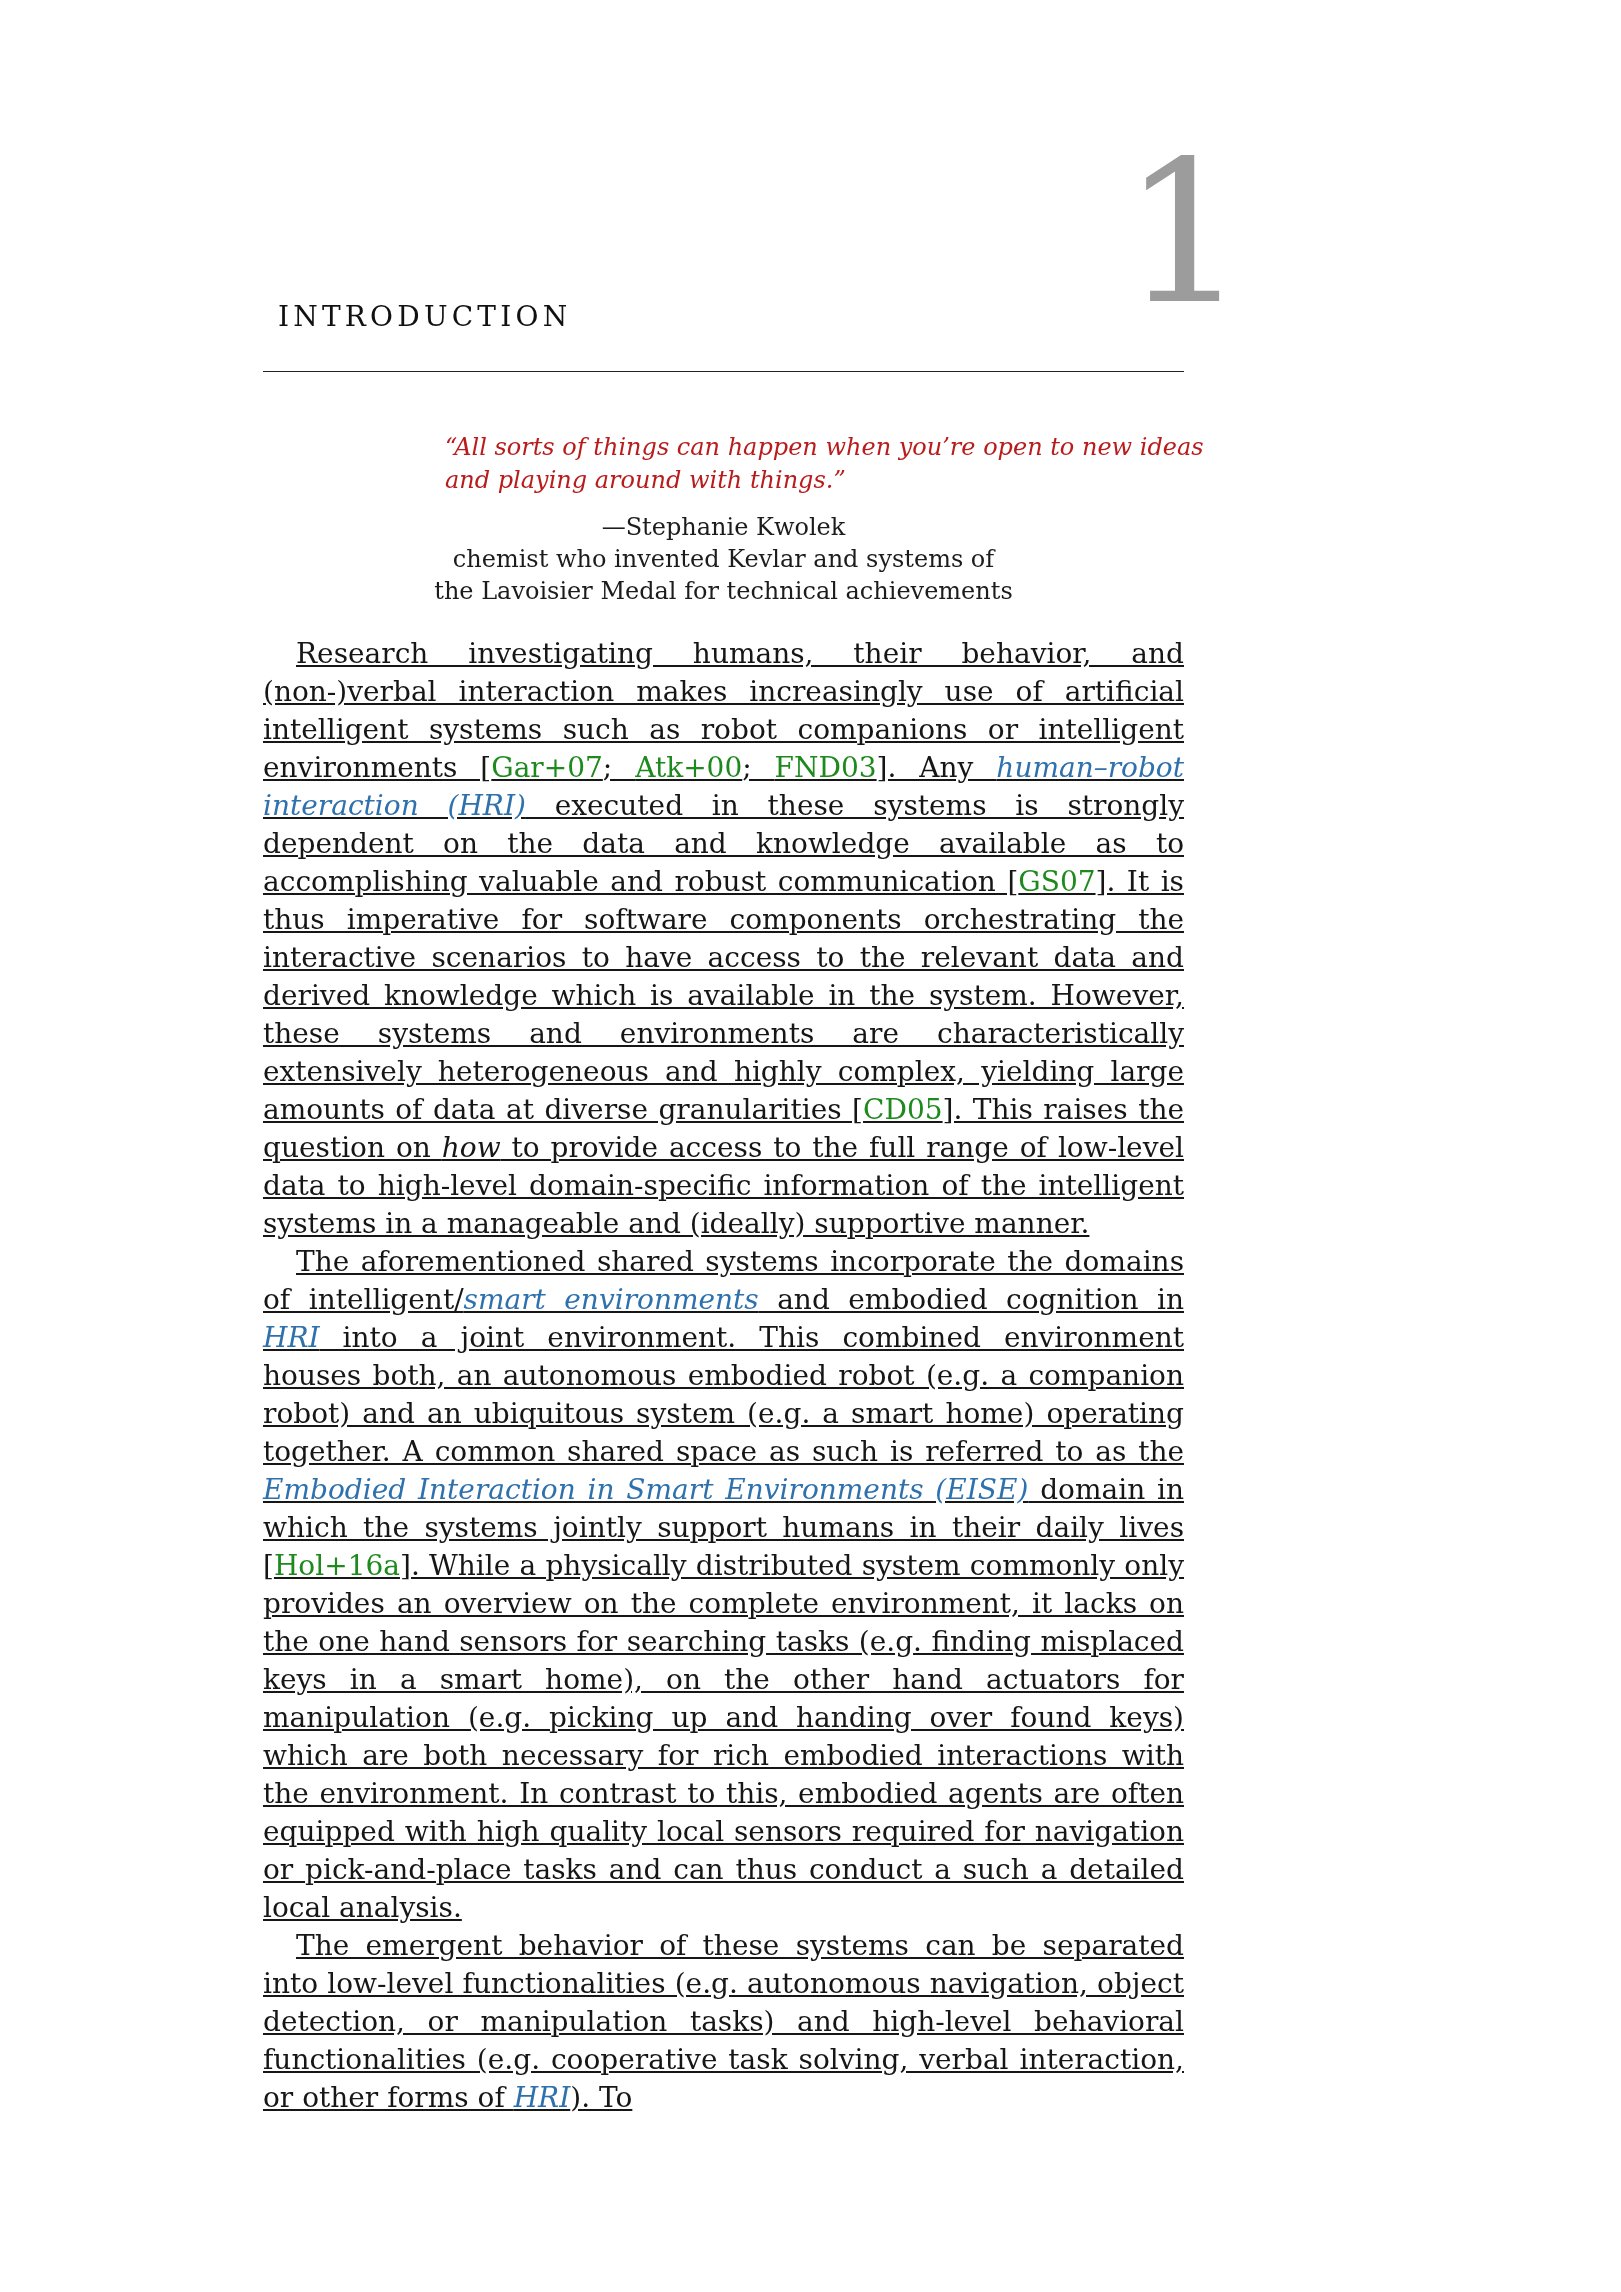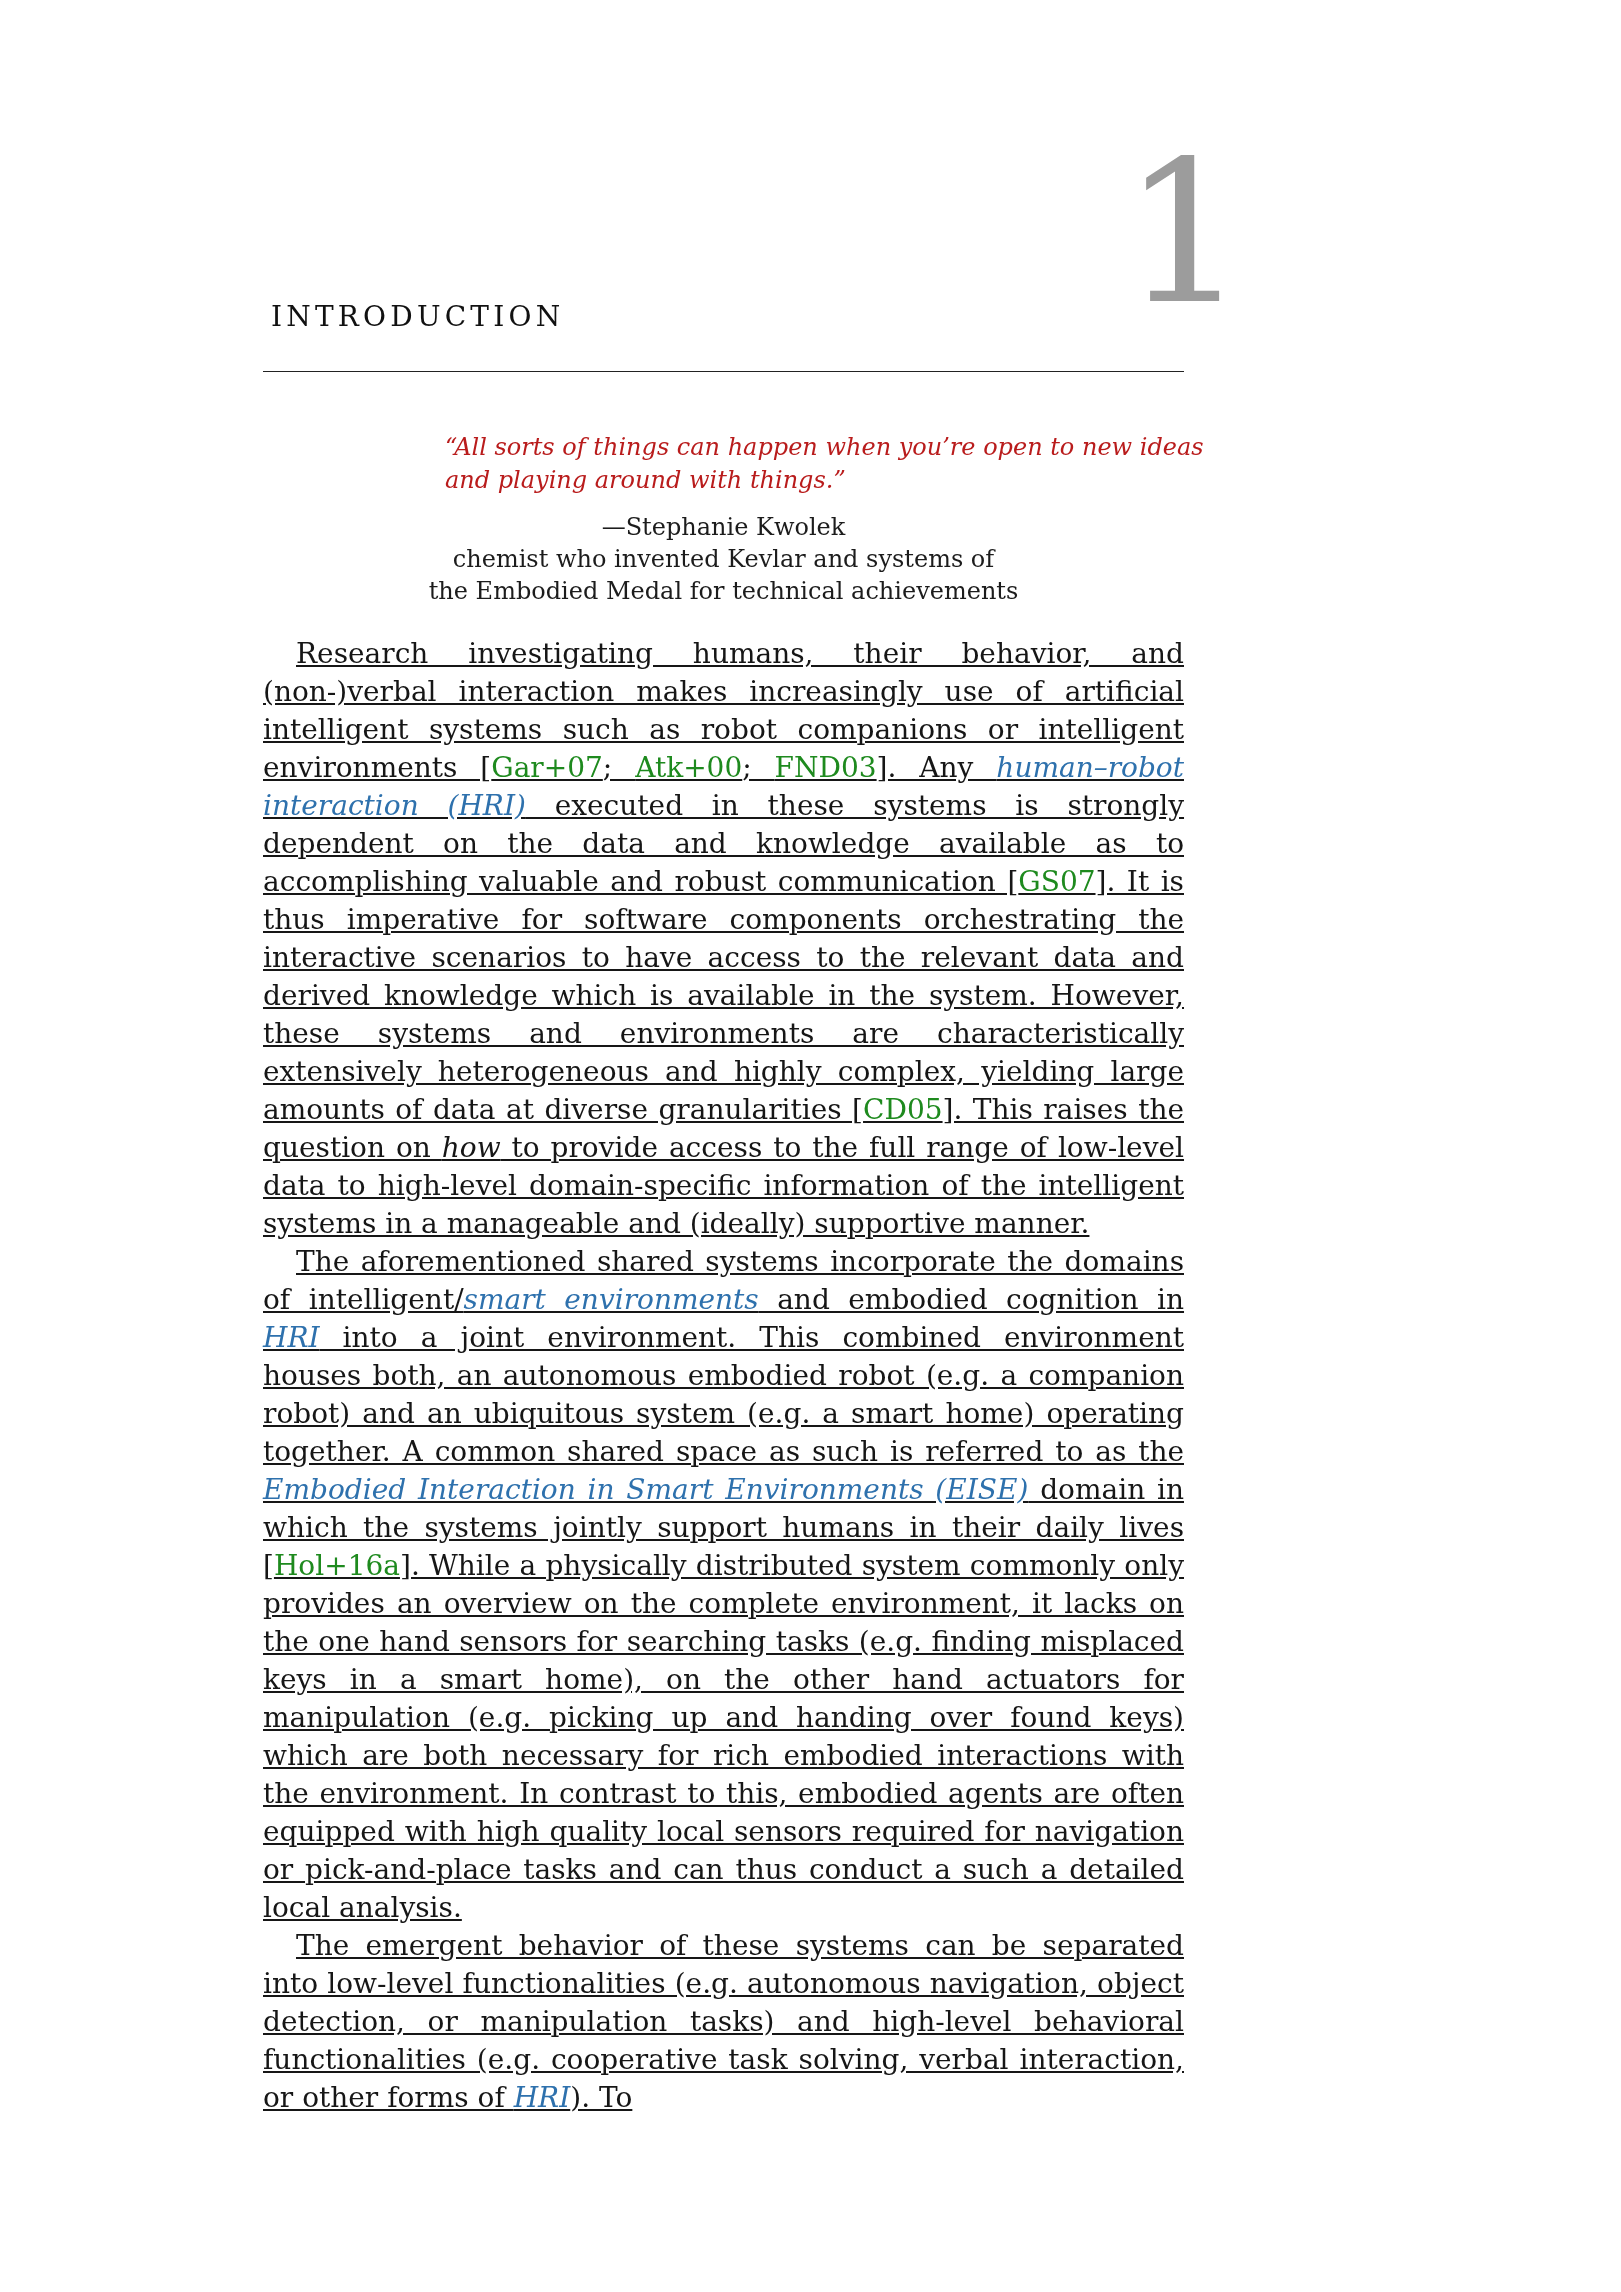--- a/index.html
+++ b/index.html
@@ -18,21 +18,21 @@
     position: absolute;
     top: 135px;
     right: 374px;
     font-size: 196px;
     line-height: 1;
     color: #9c9c9c;
     font-family: "DejaVu Serif", serif;
   }
   .chapter-title {
     position: absolute;
-    left: 271px;
+    left: 278px;
     top: 300px;
     font-size: 28px;
     letter-spacing: 0.15em;
     color: #111111;
     font-weight: normal;
     font-family: "DejaVu Serif", serif;
   }
   .title-rule {
     position: absolute;
     left: 263px;
@@ -88,21 +88,21 @@
   <div class="title-rule"></div>
 
   <div class="epigraph">
     <div class="quote">
       <div>“All sorts of things can happen when you’re open to new ideas</div>
       <div>and playing around with things.”</div>
     </div>
     <div class="attribution">
       <div>—Stephanie Kwolek</div>
       <div>chemist who invented Kevlar and systems of</div>
-      <div>the Embodied Medal for technical achievements</div>
+      <div>the Lavoisier Medal for technical achievements</div>
     </div>
   </div>
 
   <div class="body-text" id="body-text">
       <p><span>Research investigating humans, their behavior, and (non-)verbal interaction makes increasingly use of artificial intelligent systems such as robot companions or intelligent environments [</span><span class="cite">Gar+07</span><span>; </span><span class="cite">Atk+00</span><span>; </span><span class="cite">FND03</span><span>]. Any </span><span class="term">human–robot interaction (HRI)</span><span> executed in these systems is strongly dependent on the data and knowledge available as to accomplishing valuable and robust communication [</span><span class="cite">GS07</span><span>]. It is thus imperative for software components orchestrating the interactive scenarios to have access to the relevant data and derived knowledge which is available in the system. However, these systems and environments are characteristically extensively heterogeneous and highly complex, yielding large amounts of data at diverse granularities [</span><span class="cite">CD05</span><span>]. This raises the question on </span><span class="it">how</span><span> to provide access to the full range of low-level data to high-level domain-specific information of the intelligent systems in a manageable and (ideally) supportive manner.</span></p>
       <p><span>The aforementioned shared systems incorporate the domains of intelligent/</span><span class="term">smart environments</span><span> and embodied cognition in </span><span class="term">HRI</span><span> into a joint environment. This combined environment houses both, an autonomous embodied robot (e.g. a companion robot) and an ubiquitous system (e.g. a smart home) operating together. A common shared space as such is referred to as the </span><span class="term">Embodied Interaction in Smart Environments (EISE)</span><span> domain in which the systems jointly support humans in their daily lives [</span><span class="cite">Hol+16a</span><span>]. While a physically distributed system commonly only provides an overview on the complete environment, it lacks on the one hand sensors for searching tasks (e.g. finding misplaced keys in a smart home), on the other hand actuators for manipulation (e.g. picking up and handing over found keys) which are both necessary for rich embodied interactions with the environment. In contrast to this, embodied agents are often equipped with high quality local sensors required for navigation or pick-and-place tasks and can thus conduct a such a detailed local analysis.</span></p>
       <p><span>The emergent behavior of these systems can be separated into low-level functionalities (e.g. autonomous navigation, object detection, or manipulation tasks) and high-level behavioral functionalities (e.g. cooperative task solving, verbal interaction, or other forms of </span><span class="term">HRI</span><span>). To</span></p>
     </div>
 
 </div>

